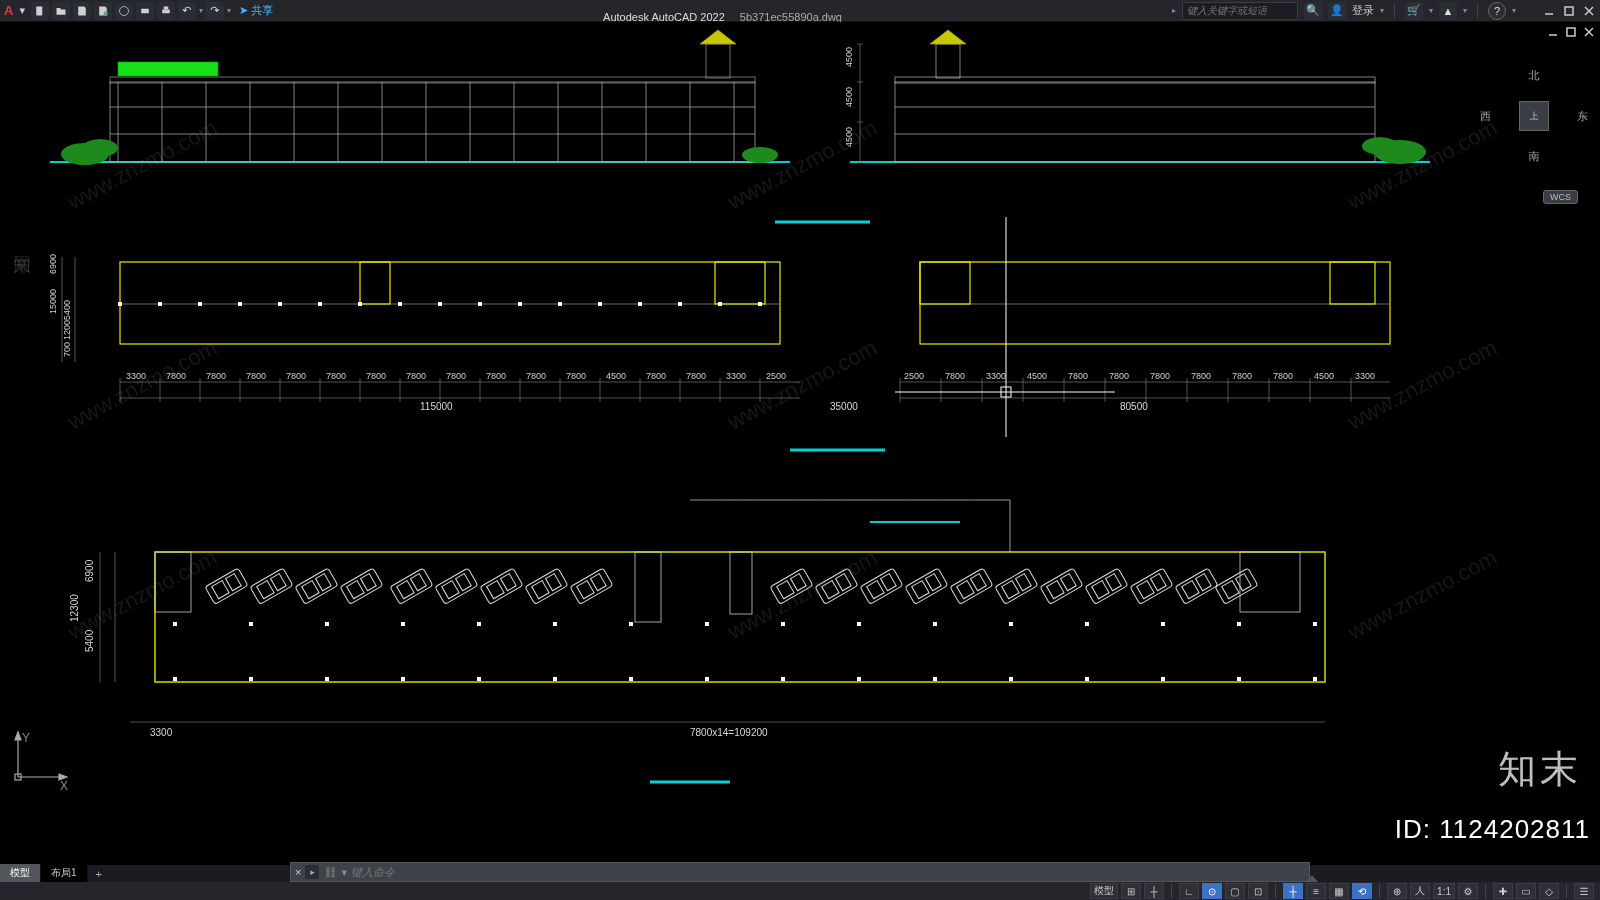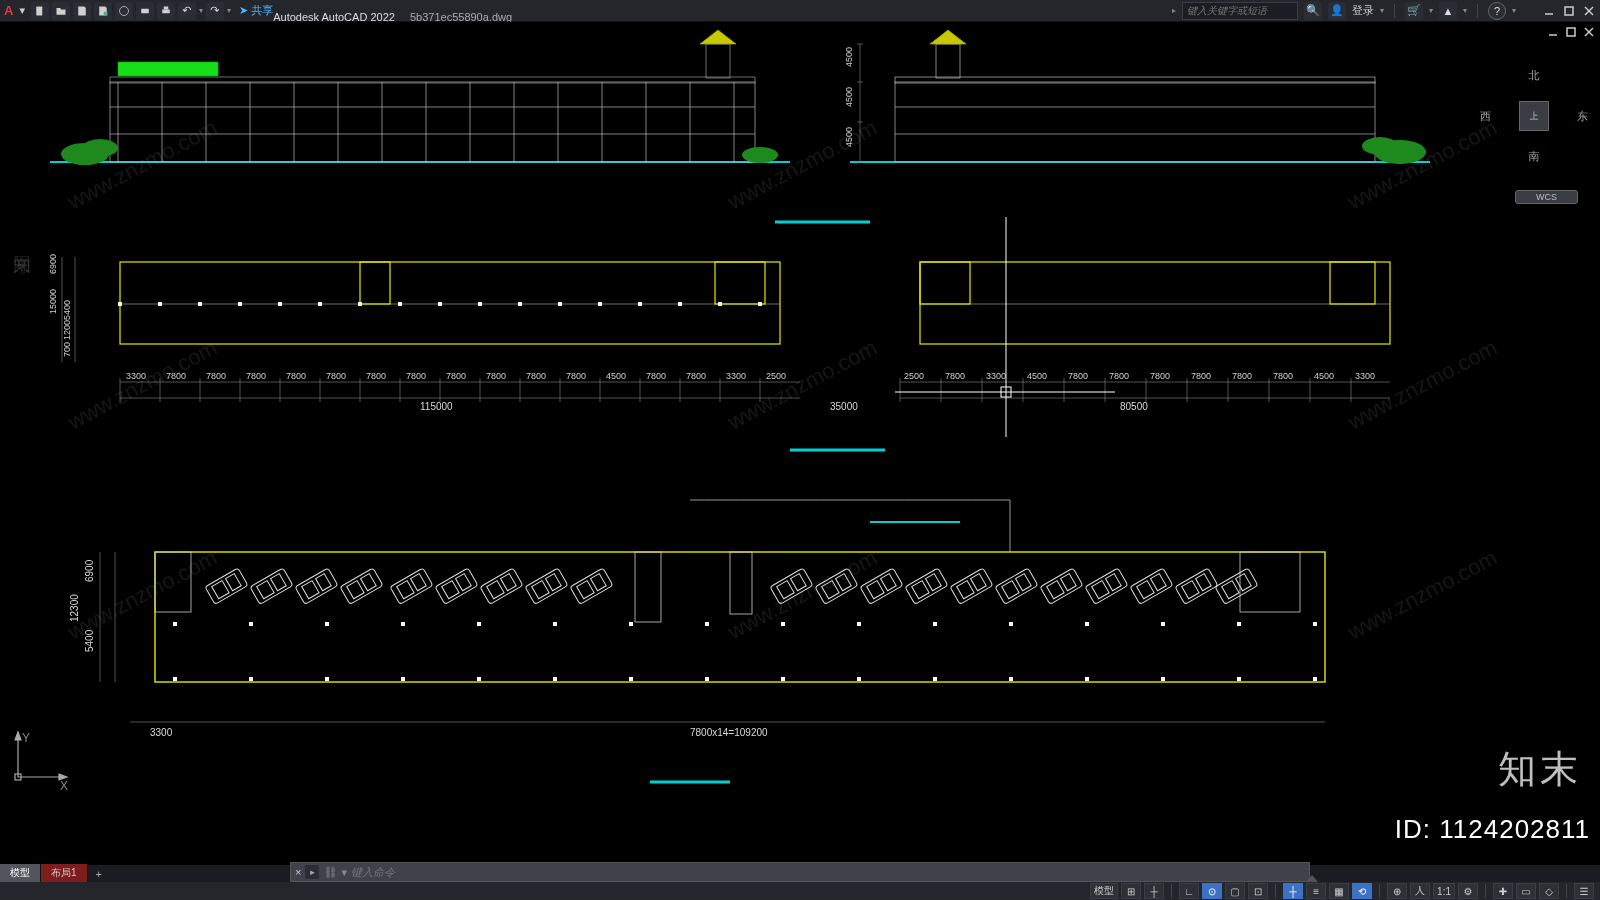--- a/index.html
+++ b/index.html
@@ -15,21 +15,21 @@
     display: flex; align-items: center;
     padding: 0 4px; border-bottom: 1px solid #111;
   }
   .titlebar .logo { color: #e0383e; font-weight: bold; margin-right: 6px; font-size: 13px; }
   .titlebar .qa { display: flex; gap: 3px; align-items: center; }
   .titlebar .qa .btn,
   .topright .btn { width: 18px; height: 18px; display: flex; align-items: center; justify-content: center;
     background: #2a2d33; border-radius: 2px; font-size: 11px; color: #ddd; cursor: pointer; }
   .titlebar .qa .btn svg, .topright .btn svg { width: 12px; height: 12px; fill: #d0d0d0; }
   .titlebar .share { margin-left: 8px; color: #49b8ff; display: flex; align-items: center; gap: 3px; cursor: pointer; }
-  .titlebar .center { flex: 1; color: #aaa; font-size: 11px; margin-top: 12px; }
+  .titlebar .center { flex: 1; text-align: center; color: #aaa; font-size: 11px; margin-top: 12px; }
   .titlebar .center .app { color: #ddd; margin-right: 12px; }
   .topright { display: flex; align-items: center; gap: 6px; }
   .search-box { background: #1b1d22; border: 1px solid #3a3d44; height: 18px; width: 116px;
     color: #888; font-size: 10px; padding: 0 4px; font-style: italic; }
   .sep { width: 1px; height: 14px; background: #444; margin: 0 4px; }
   .wnd-btn { width: 14px; height: 14px; display:flex;align-items:center;justify-content:center;cursor:pointer;}
   .wnd-btn svg { width: 10px; height: 10px; stroke:#ccc; fill:none; stroke-width:1.5;}
 
   
   .viewport {
@@ -42,21 +42,21 @@
   .axis-lbl { font-family: Arial; font-size: 12px; fill: #888; }
 
   
   .viewcube { position: absolute; top: 50px; right: 22px; width: 88px; height: 88px;
     display:flex;align-items:center;justify-content:center; color:#888; font-size:11px;}
   .viewcube .cube { width: 30px; height: 30px; background:#3a3d44;border:1px solid #666;
     display:flex;align-items:center;justify-content:center;color:#bbb;font-size:9px;}
   .viewcube .n,.viewcube .s,.viewcube .e,.viewcube .w{position:absolute;color:#9aa;}
   .viewcube .n{top:-4px;} .viewcube .s{bottom:-4px;} .viewcube .e{right:-10px;} .viewcube .w{left:-10px;}
   .wcs-badge { position:absolute; top:168px; right:22px; background:#3a3d44;
-    border:1px solid #666; border-radius:3px; padding:1px 20px; font-size:9px; color:#bbb;}
+    border:1px solid #666; border-radius:3px; padding:1px 6px; font-size:9px; color:#bbb;}
 
   
   .wm { position:absolute; color:rgba(180,180,180,0.12); font-size:22px;
     transform:rotate(-28deg); pointer-events:none; font-family:Arial;}
   .big-wm { position:absolute; right:18px; bottom:70px; color:rgba(255,255,255,0.75);
     font-size:38px; letter-spacing:4px; font-weight:300; pointer-events:none;}
   .id-wm { position:absolute; right:10px; bottom:20px; color:#fff; font-size:26px;
     font-weight:400; letter-spacing:1px; pointer-events:none;}
 
   
@@ -64,21 +64,21 @@
     background:#3f4249; border:1px solid #555; display:flex; align-items:center; gap:4px;
     padding:0 4px; color:#aaa;}
   .cmdline .x{color:#ccc;cursor:pointer;}
   .cmdline .chev{width:14px;height:14px;background:#2a2d33;border-radius:2px;
     display:flex;align-items:center;justify-content:center;font-size:9px;cursor:pointer;}
   .cmdline input{flex:1;background:transparent;border:none;color:#ccc;font-style:italic;font-size:11px;outline:none;}
   .cmd-caret{position:absolute;bottom:18px;right:282px;width:0;height:0;
     border-left:6px solid transparent;border-right:6px solid transparent;border-bottom:7px solid #555;}
 
   .tabs { position:absolute; bottom:18px; left:0; height:17px; display:flex; align-items:flex-end;}
-  .tabs .tab{padding:2px 10px;background:#7f1d1d;color:#ccc;border-right:1px solid #111;cursor:pointer;font-size:10px;}
+  .tabs .tab{padding:2px 10px;background:#000000;color:#ccc;border-right:1px solid #111;cursor:pointer;font-size:10px;}
   .tabs .tab.active{background:#52555c;color:#fff;}
   .tabs .plus{padding:2px 8px;color:#aaa;cursor:pointer;}
 
   .status { position:absolute; bottom:0; left:0; right:0; height:18px;
     background:#24262b; display:flex; justify-content:flex-end; align-items:center;
     padding:0 6px; gap:3px;}
   .status .sbtn{min-width:20px;height:16px;background:#2e3036;border:1px solid #3a3d44;
     display:flex;align-items:center;justify-content:center;font-size:10px;color:#ccc;cursor:pointer;padding:0 3px;}
   .status .sbtn.active{background:#3b72c4;border-color:#3b72c4;color:#fff;}
 </style>

